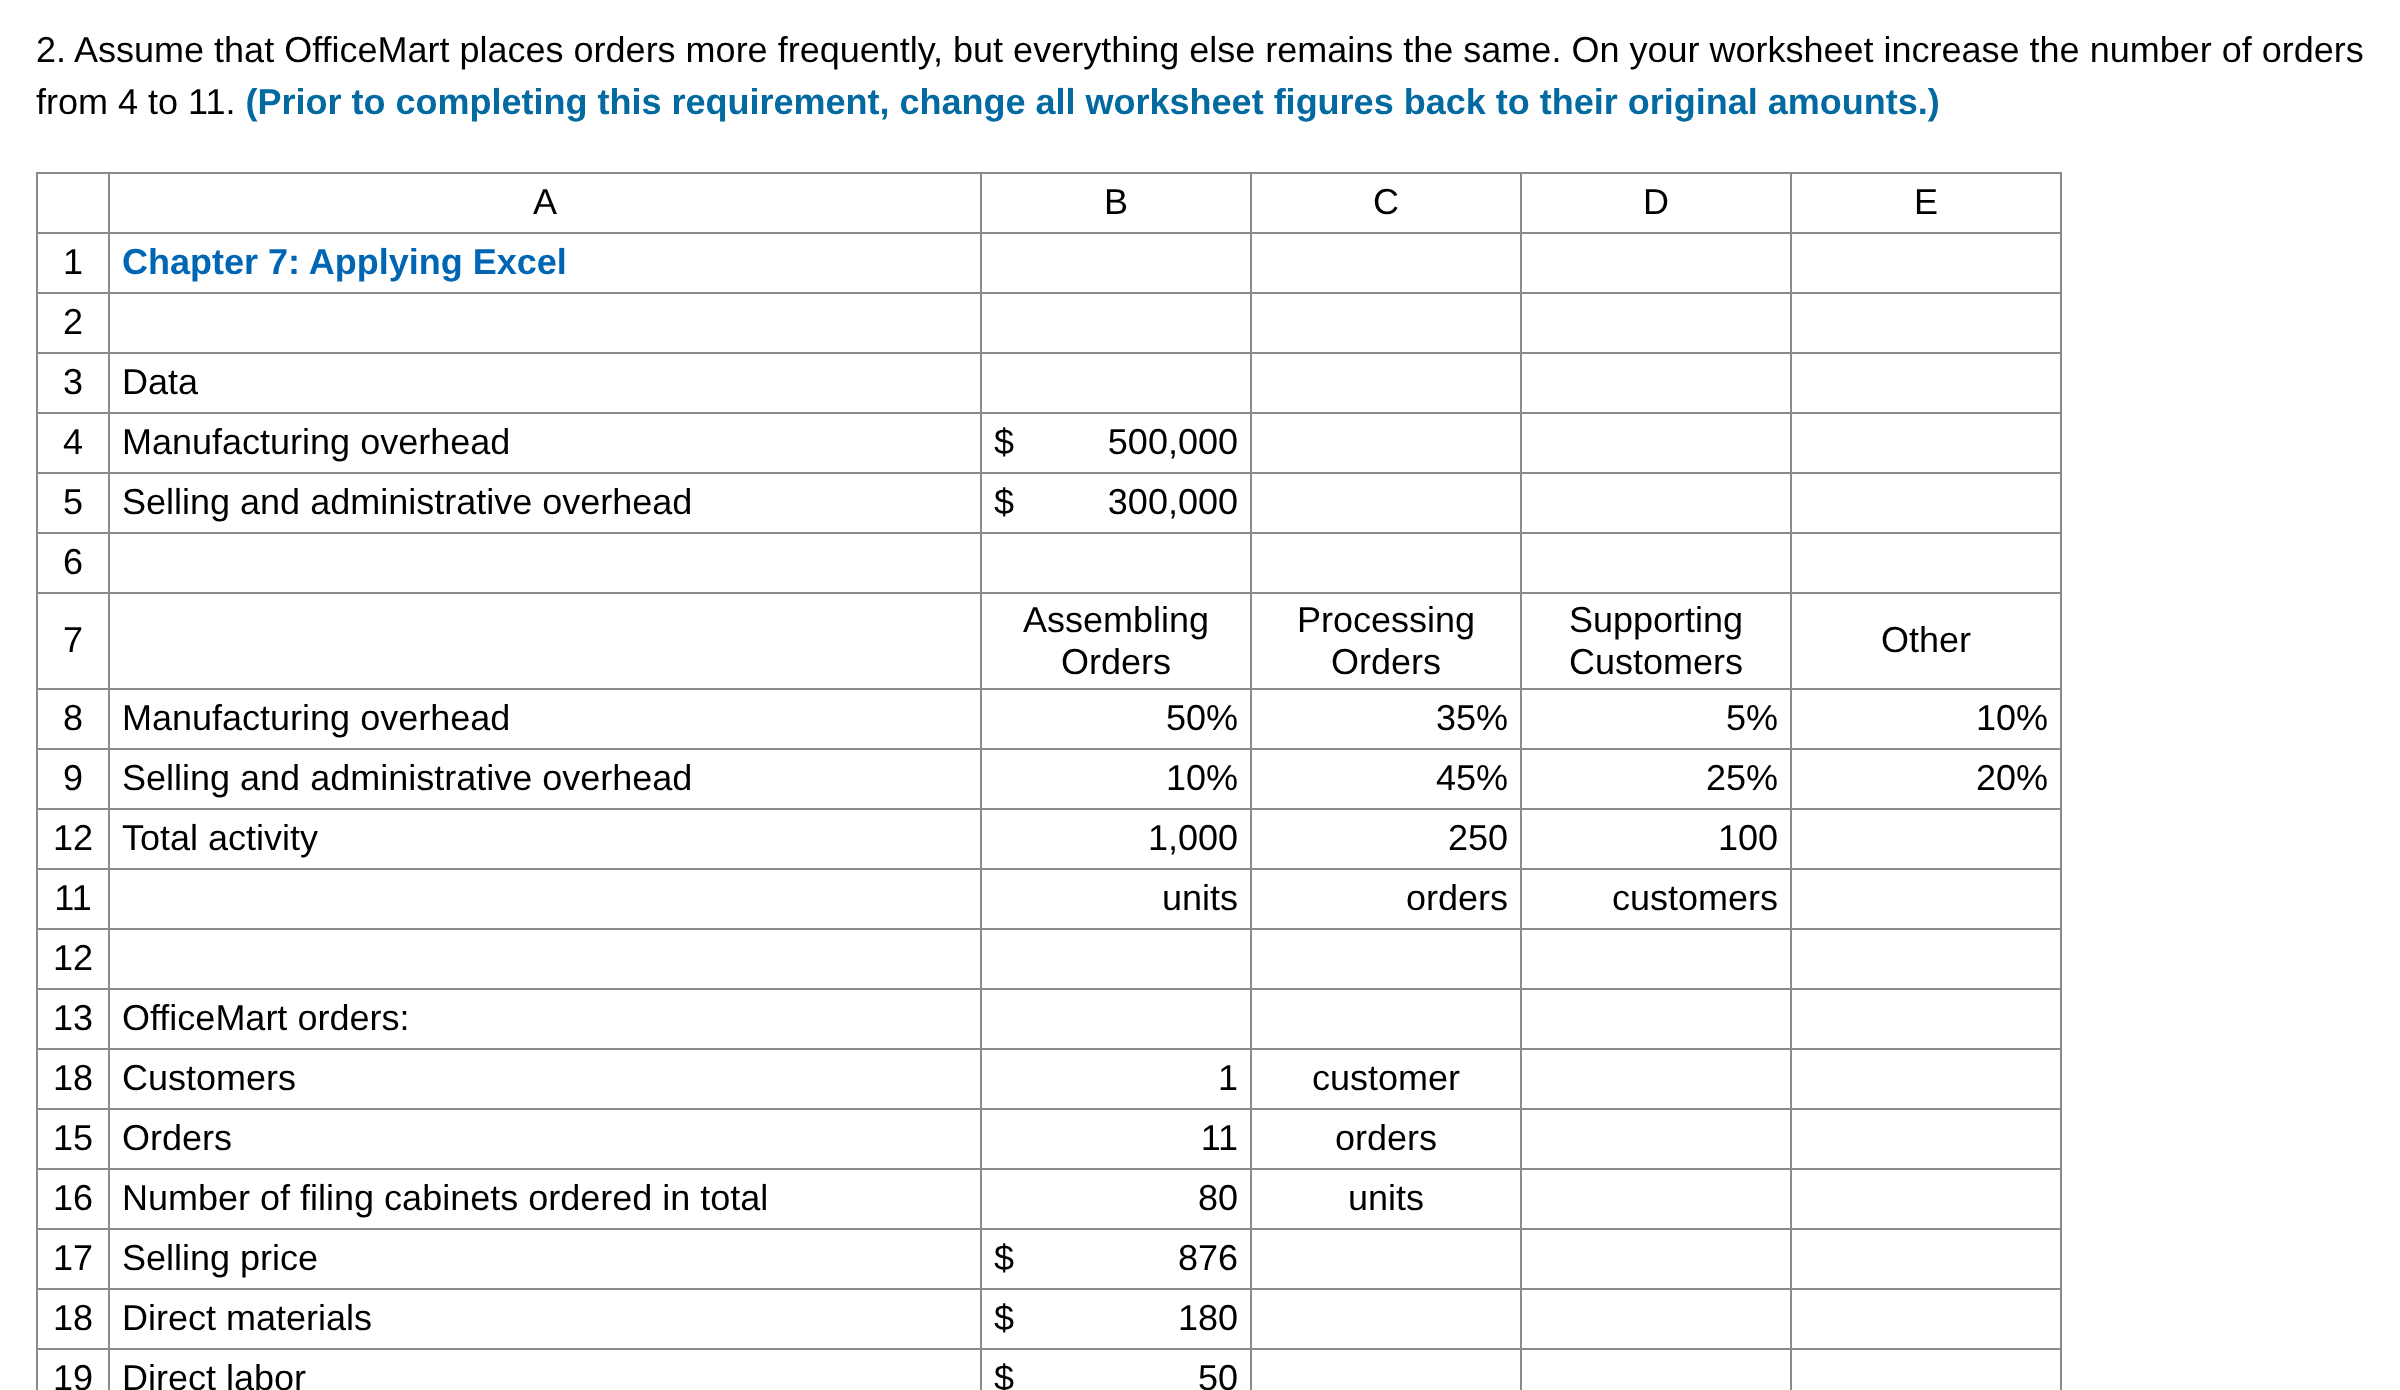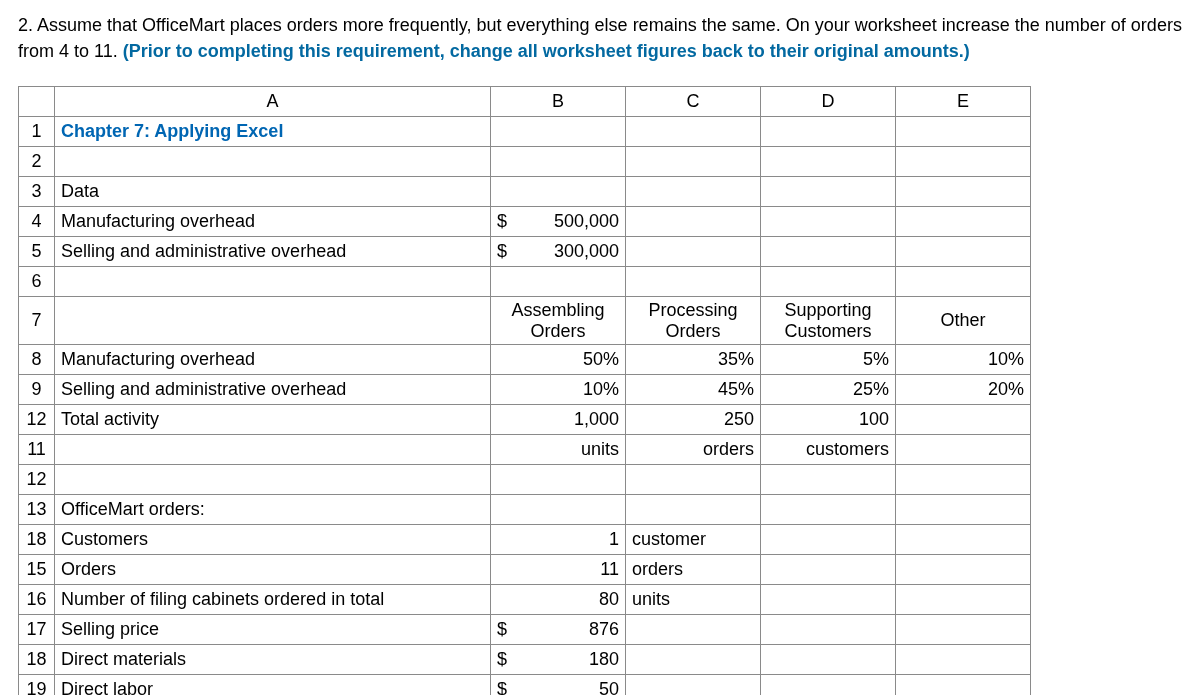--- a/index.html
+++ b/index.html
@@ -35,21 +35,21 @@
   }
   .colA { width: 436px; }
   .colBcur { width: 30px; border-right: none; padding-right:0; }
   .colBval { width: 105px; border-left: none; text-align: right; padding-left:0;}
   .colB { width: 135px; text-align: center; }
   .colC { width: 135px; }
   .colD { width: 135px; }
   .colE { width: 135px; }
   .right { text-align: right; margin-top: 32px; }
   .center { text-align: center; }
-  .left { text-align: left; }
+  .left { text-align: center; }
   .header-blue { color: #0066b3; font-weight: bold; }
   .bold { font-weight: normal; }
   .tall td { height: 48px; }
 </style>
 </head>
 <body>
 
 <div class="question">
   <span>2. Assume that OfficeMart places orders more frequently, but everything else remains the same. On your worksheet increase the number of orders from 4 to 11. </span><span class="red-bold">(Prior to completing this requirement, change all worksheet figures back to their original amounts.)</span>
 </div>

